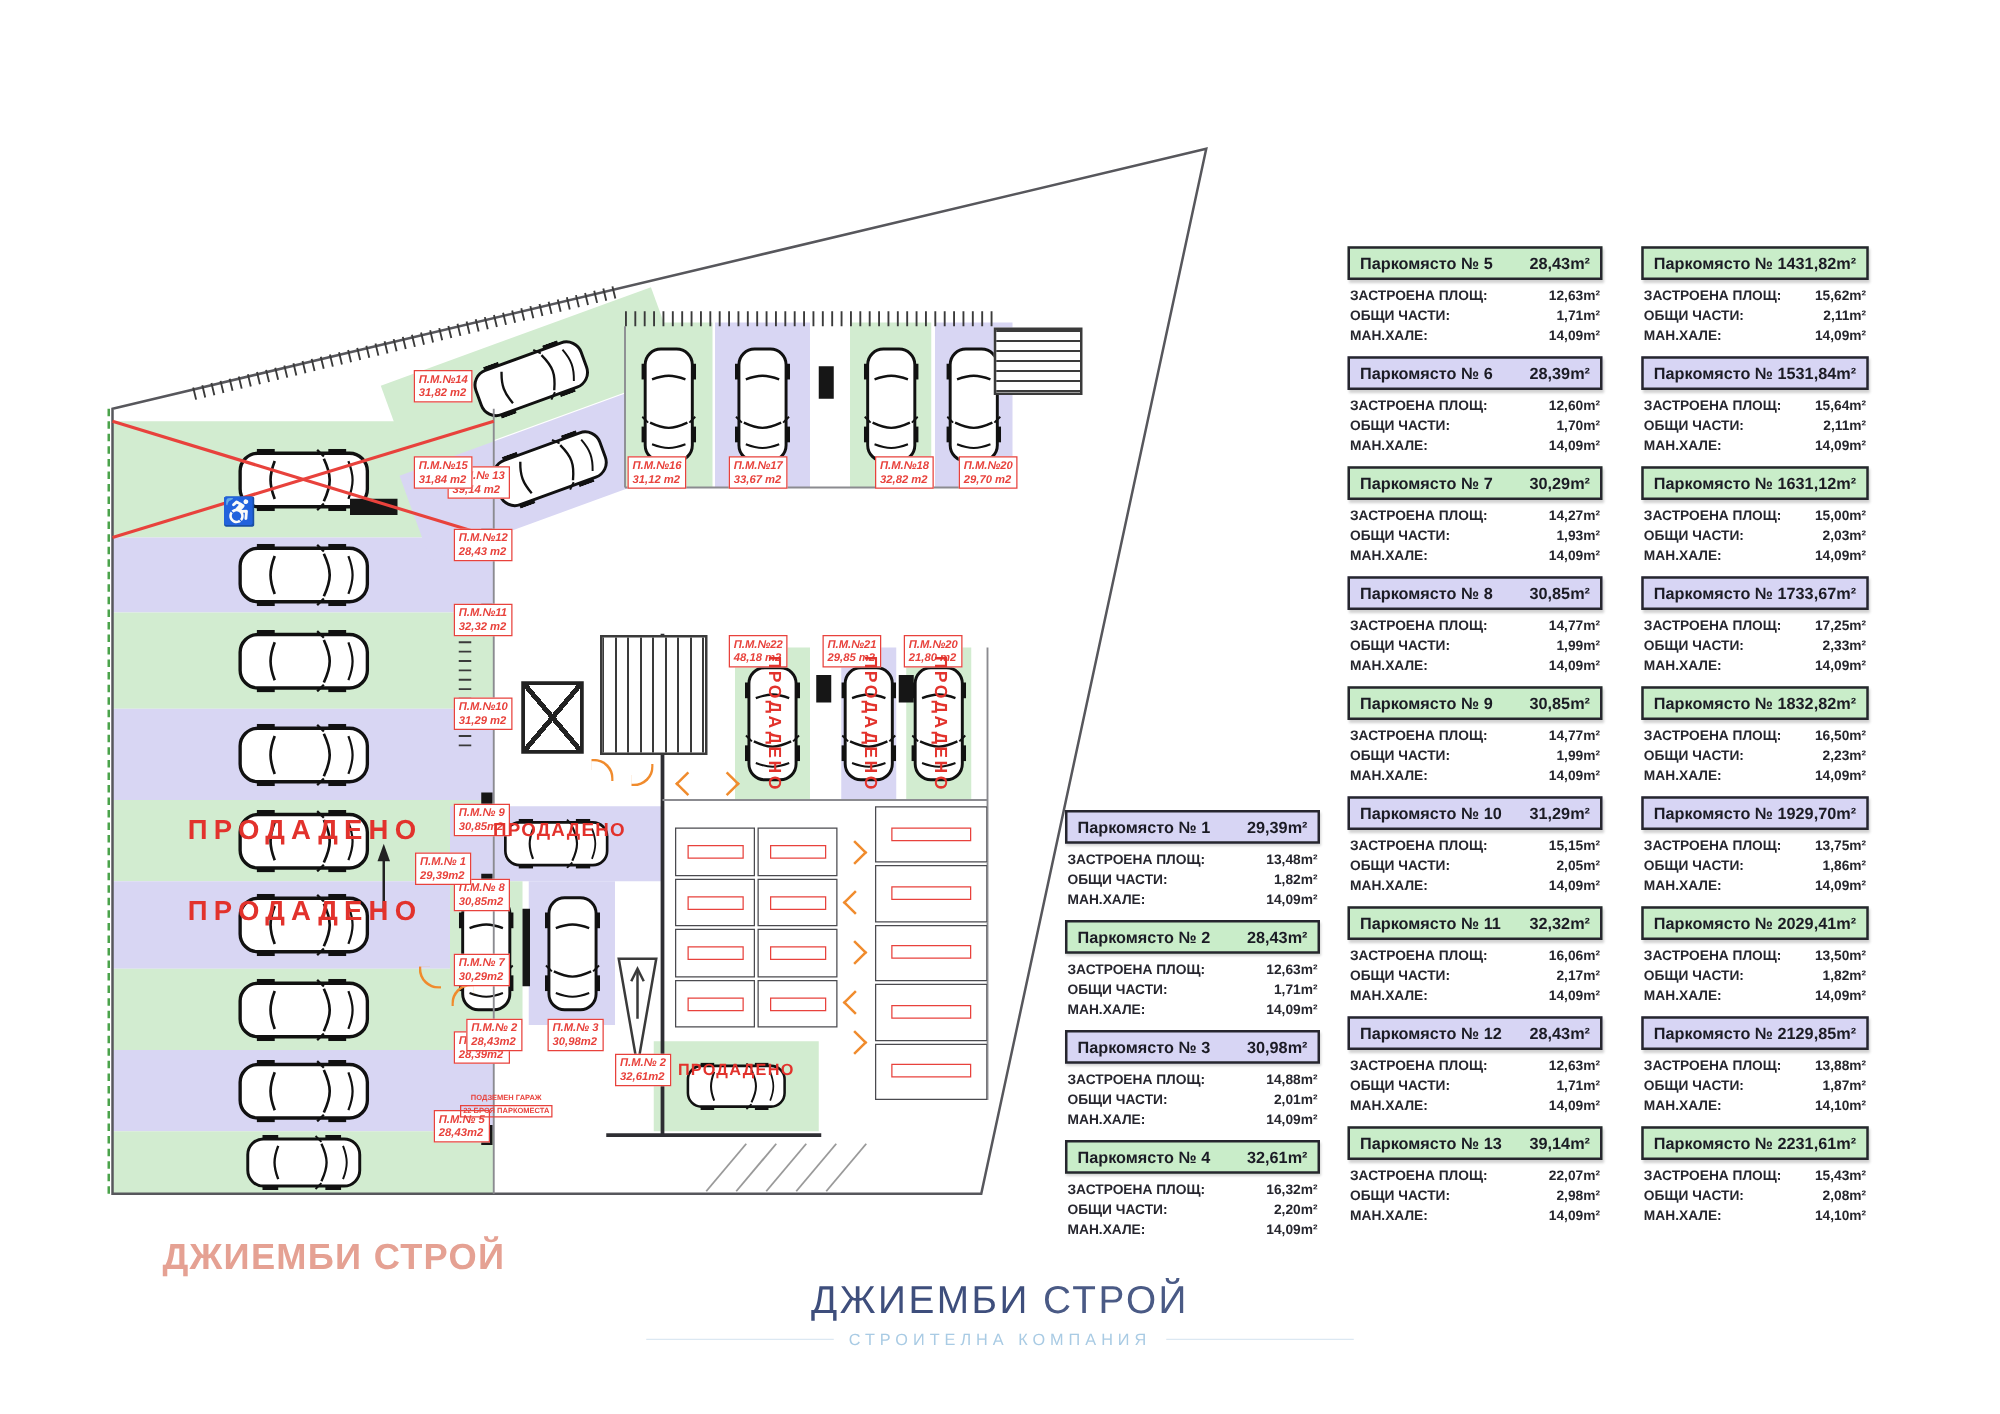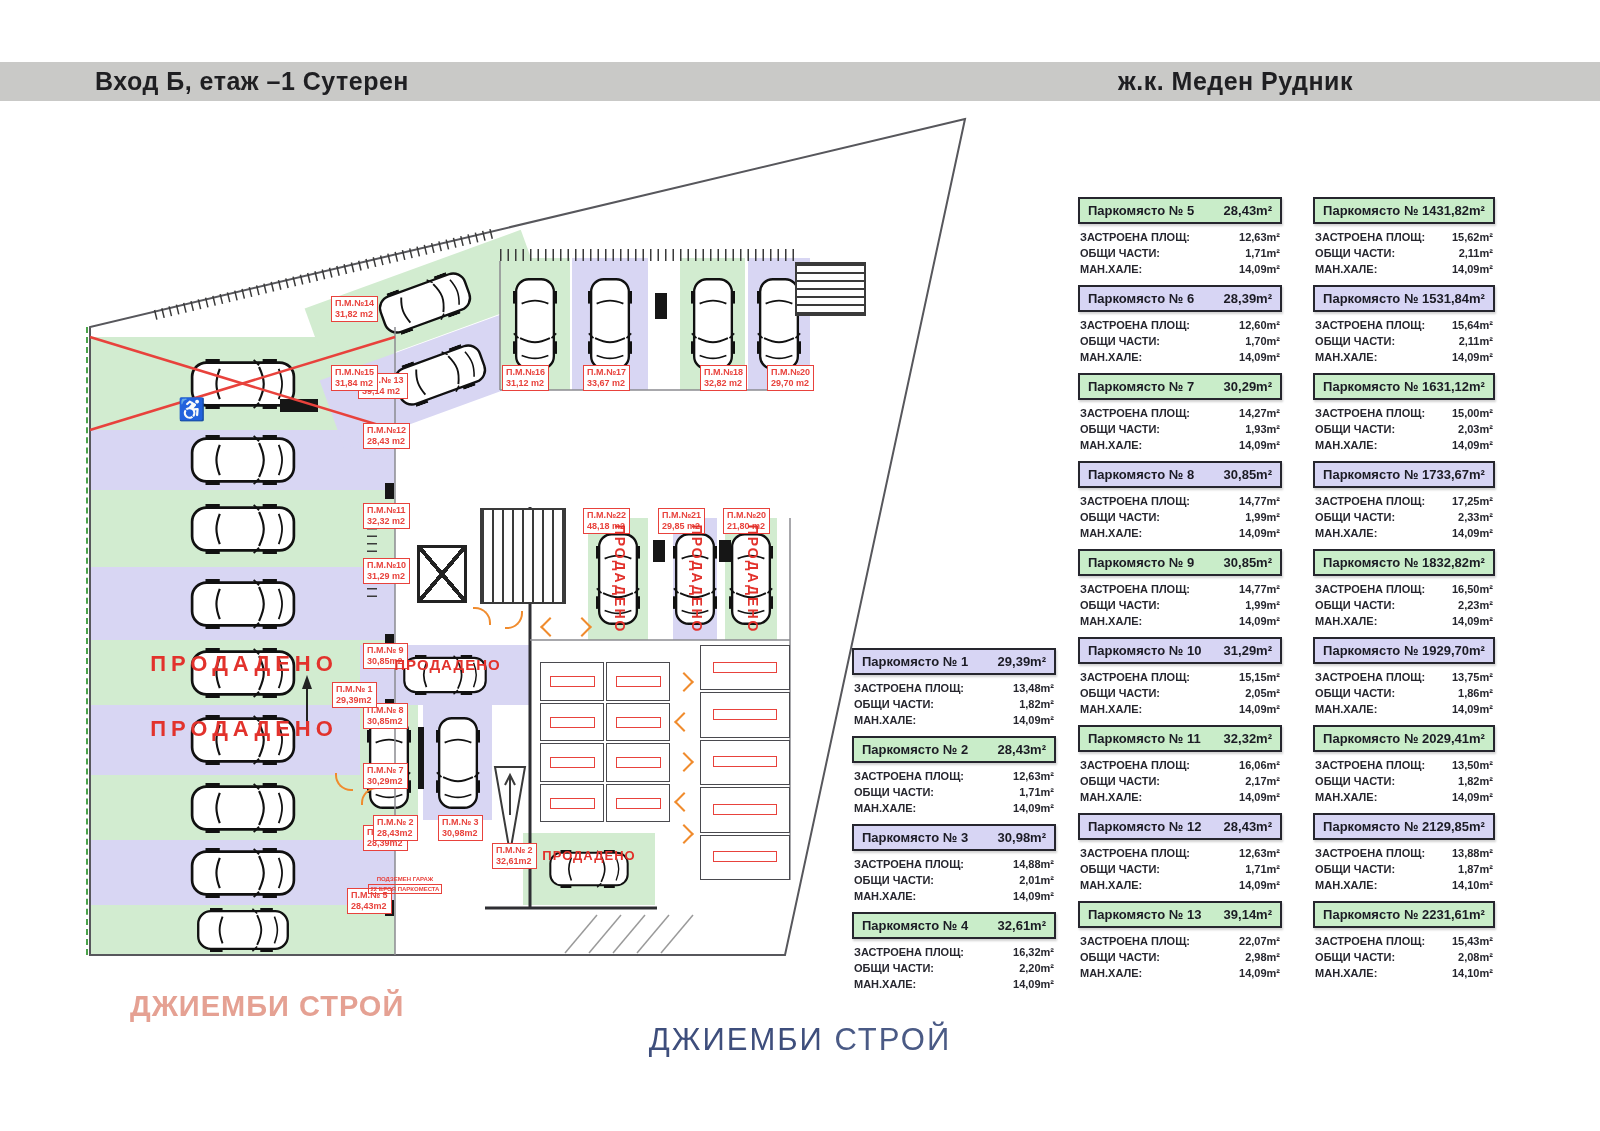--- a/index.html
+++ b/index.html
@@ -20,21 +20,21 @@
   .cell[data-color="purple"]{background:#d8d6f3;}
   .cell.rot{transform:rotate(-20deg);}
   .car{position:absolute;left:50%;top:50%;}
   .car-h{width:240px;height:50px;margin:-25px 0 0 -120px;}
   .car-h.md{width:190px;height:44px;margin:-22px 0 0 -95px;}
   .car-h.sm{width:150px;height:40px;margin:-20px 0 0 -75px;}
   .car-h.xs{width:118px;height:38px;margin:-19px 0 0 -59px;}
   .car-v{width:104px;height:44px;margin:-22px 0 0 -52px;transform:rotate(90deg);}
   .tag{position:absolute;z-index:6;background:#fff;border:1.5px solid #e8423c;color:#e8423c;
        font-weight:bold;font-size:9px;line-height:1.2;padding:1px 3px;white-space:nowrap;}
-  .tag span{display:block;}
+  .tag span{display:block;font-style:italic;}
   .sold{position:absolute;z-index:7;color:#e2322c;font-weight:bold;font-size:22px;letter-spacing:5px;
         white-space:nowrap;text-align:center;}
   .sold.m{font-size:15px;letter-spacing:1px;}
   .sold.s{font-size:13px;letter-spacing:1px;}
   .sold.v{width:120px;height:20px;font-size:14px;letter-spacing:2px;transform:rotate(90deg);}
   .stairs{position:absolute;border:2px solid #3a3a3a;background-color:#fff;}
   .stairs.vst{background-image:repeating-linear-gradient(90deg,#3a3a3a 0 1.6px,transparent 1.6px 10px);}
   .stairs.hst{background-image:repeating-linear-gradient(180deg,#3a3a3a 0 1.6px,transparent 1.6px 8px);}
   .lift{position:absolute;border:3px solid #222;background:
         linear-gradient(to top right,transparent 47%,#222 47% 53%,transparent 53%),
@@ -90,24 +90,20 @@
     <path d="M78,9 C85,24 85,32 78,47" fill="none" stroke="#111" stroke-width="2.4"></path>
     <path d="M34,11 C29,24 29,32 34,45" fill="none" stroke="#111" stroke-width="2.4"></path>
     <path d="M100,11 C105,24 105,32 100,45" fill="none" stroke="#111" stroke-width="2"></path>
     <line x1="72" y1="1" x2="78" y2="7" stroke="#111" stroke-width="2"></line>
     <line x1="72" y1="55" x2="78" y2="49" stroke="#111" stroke-width="2"></line>
   </symbol>
 </svg>
 
 <div class="stage">
 
-  <div class="topbar">
-    <div class="ttl l">Вход Б, етаж –1 Сутерен</div>
-    <div class="ttl r">ж.к. Меден Рудник</div>
-  </div>
 
   <div class="plan">
 
     <div class="cell" data-color="green" style="left:5px;top:222px;width:305px;height:93px">
       <svg class="car car-h">
           <use href="#car-top"></use>
         </svg>
       <div class="wheel" style="left:88px;top:60px">♿</div>
       <div class="pillar" style="left:190px;top:62px;width:38px;height:13px"></div>
     </div>
@@ -323,21 +319,21 @@
     <div class="pillar" style="left:333px;top:612px;width:6px;height:62px"></div>
 
     <div class="tag" style="left:273px;top:258px">
         <span>П.М.№ 13</span>
         <span>39,14 m2</span>
       </div>
     <div class="tag" style="left:278px;top:308px">
         <span>П.М.№12</span>
         <span>28,43 m2</span>
       </div>
-    <div class="tag" style="left:278px;top:388px">
+    <div class="tag" style="left:278px;top:368px">
         <span>П.М.№11</span>
         <span>32,32 m2</span>
       </div>
     <div class="tag" style="left:278px;top:443px">
         <span>П.М.№10</span>
         <span>31,29 m2</span>
       </div>
     <div class="tag" style="left:278px;top:528px">
         <span>П.М.№ 9</span>
         <span>30,85m2</span>
@@ -875,15 +871,20 @@
       </div>
     </div>
   </div>
 
   <div class="watermark">ДЖИЕМБИ СТРОЙ</div>
   <div class="logo">
     <div class="logo-main">
       <span class="b">ДЖИЕМБИ</span>
       <span class="lt">СТРОЙ</span>
     </div>
+    <div class="logo-sub">
+      <span class="ln"></span>
+      <span>СТРОИТЕЛНА КОМПАНИЯ</span>
+      <span class="ln"></span>
+    </div>
   </div>
 
 </div>
 
 </body></html>

